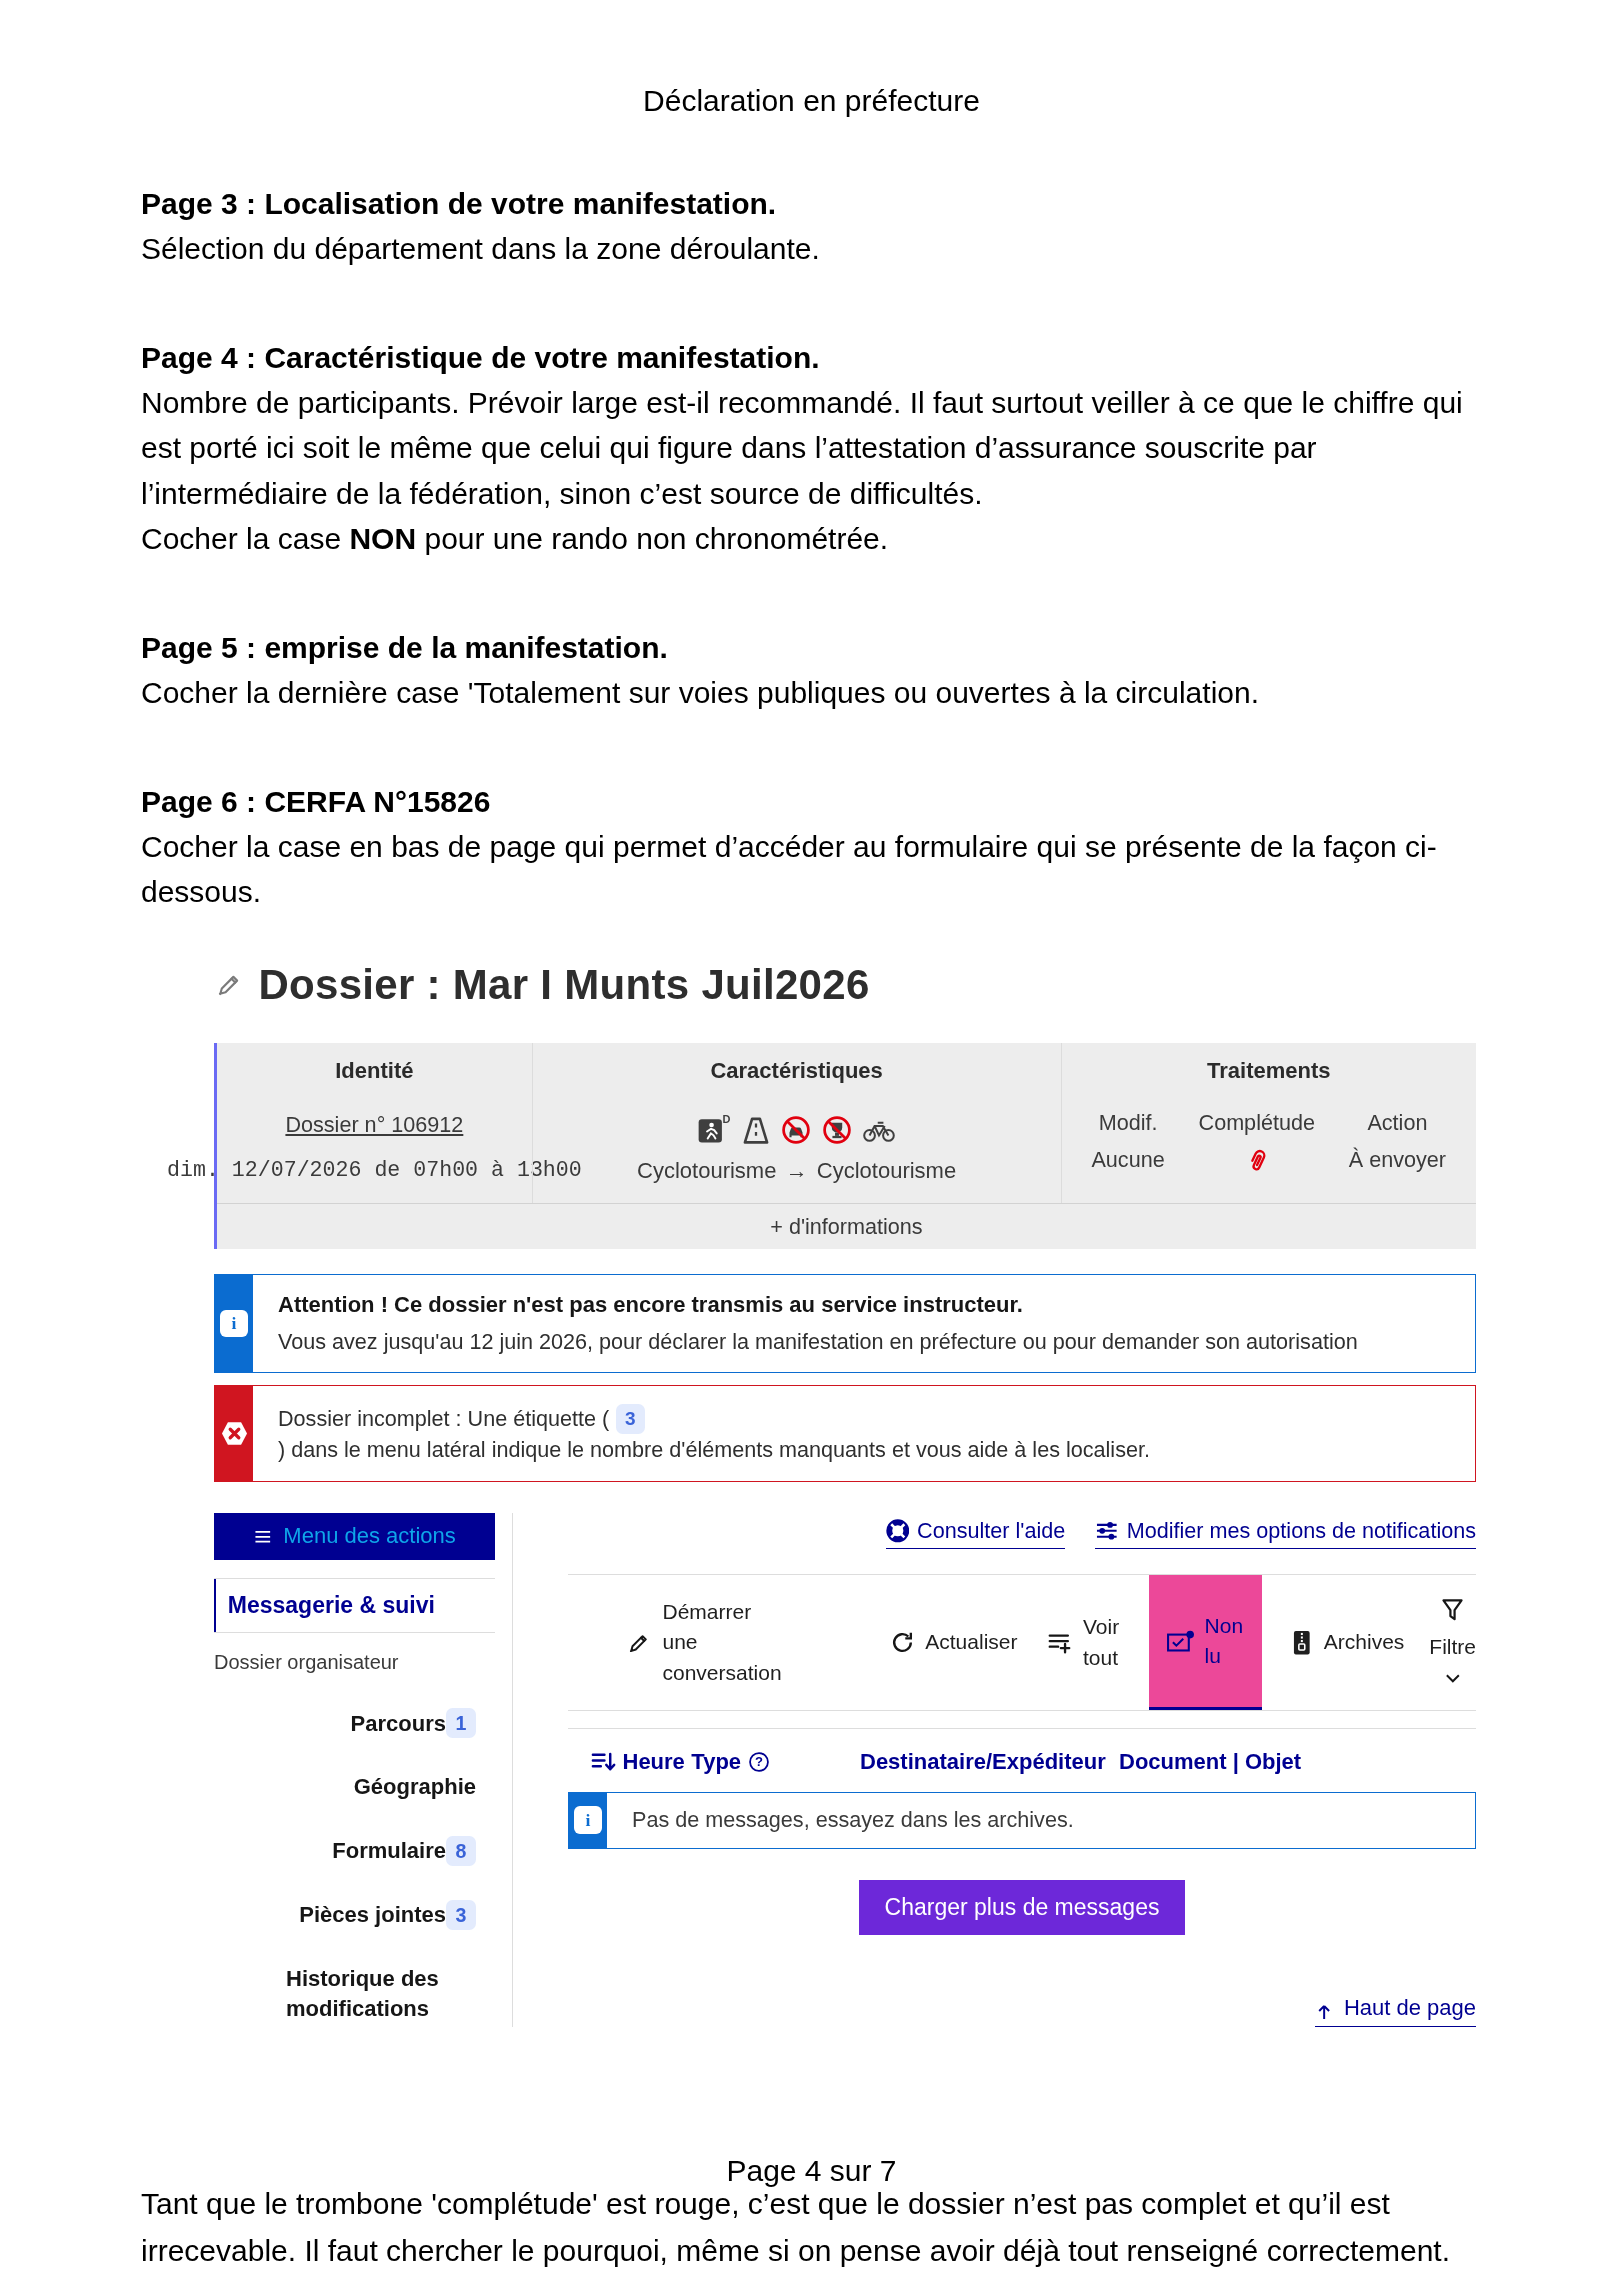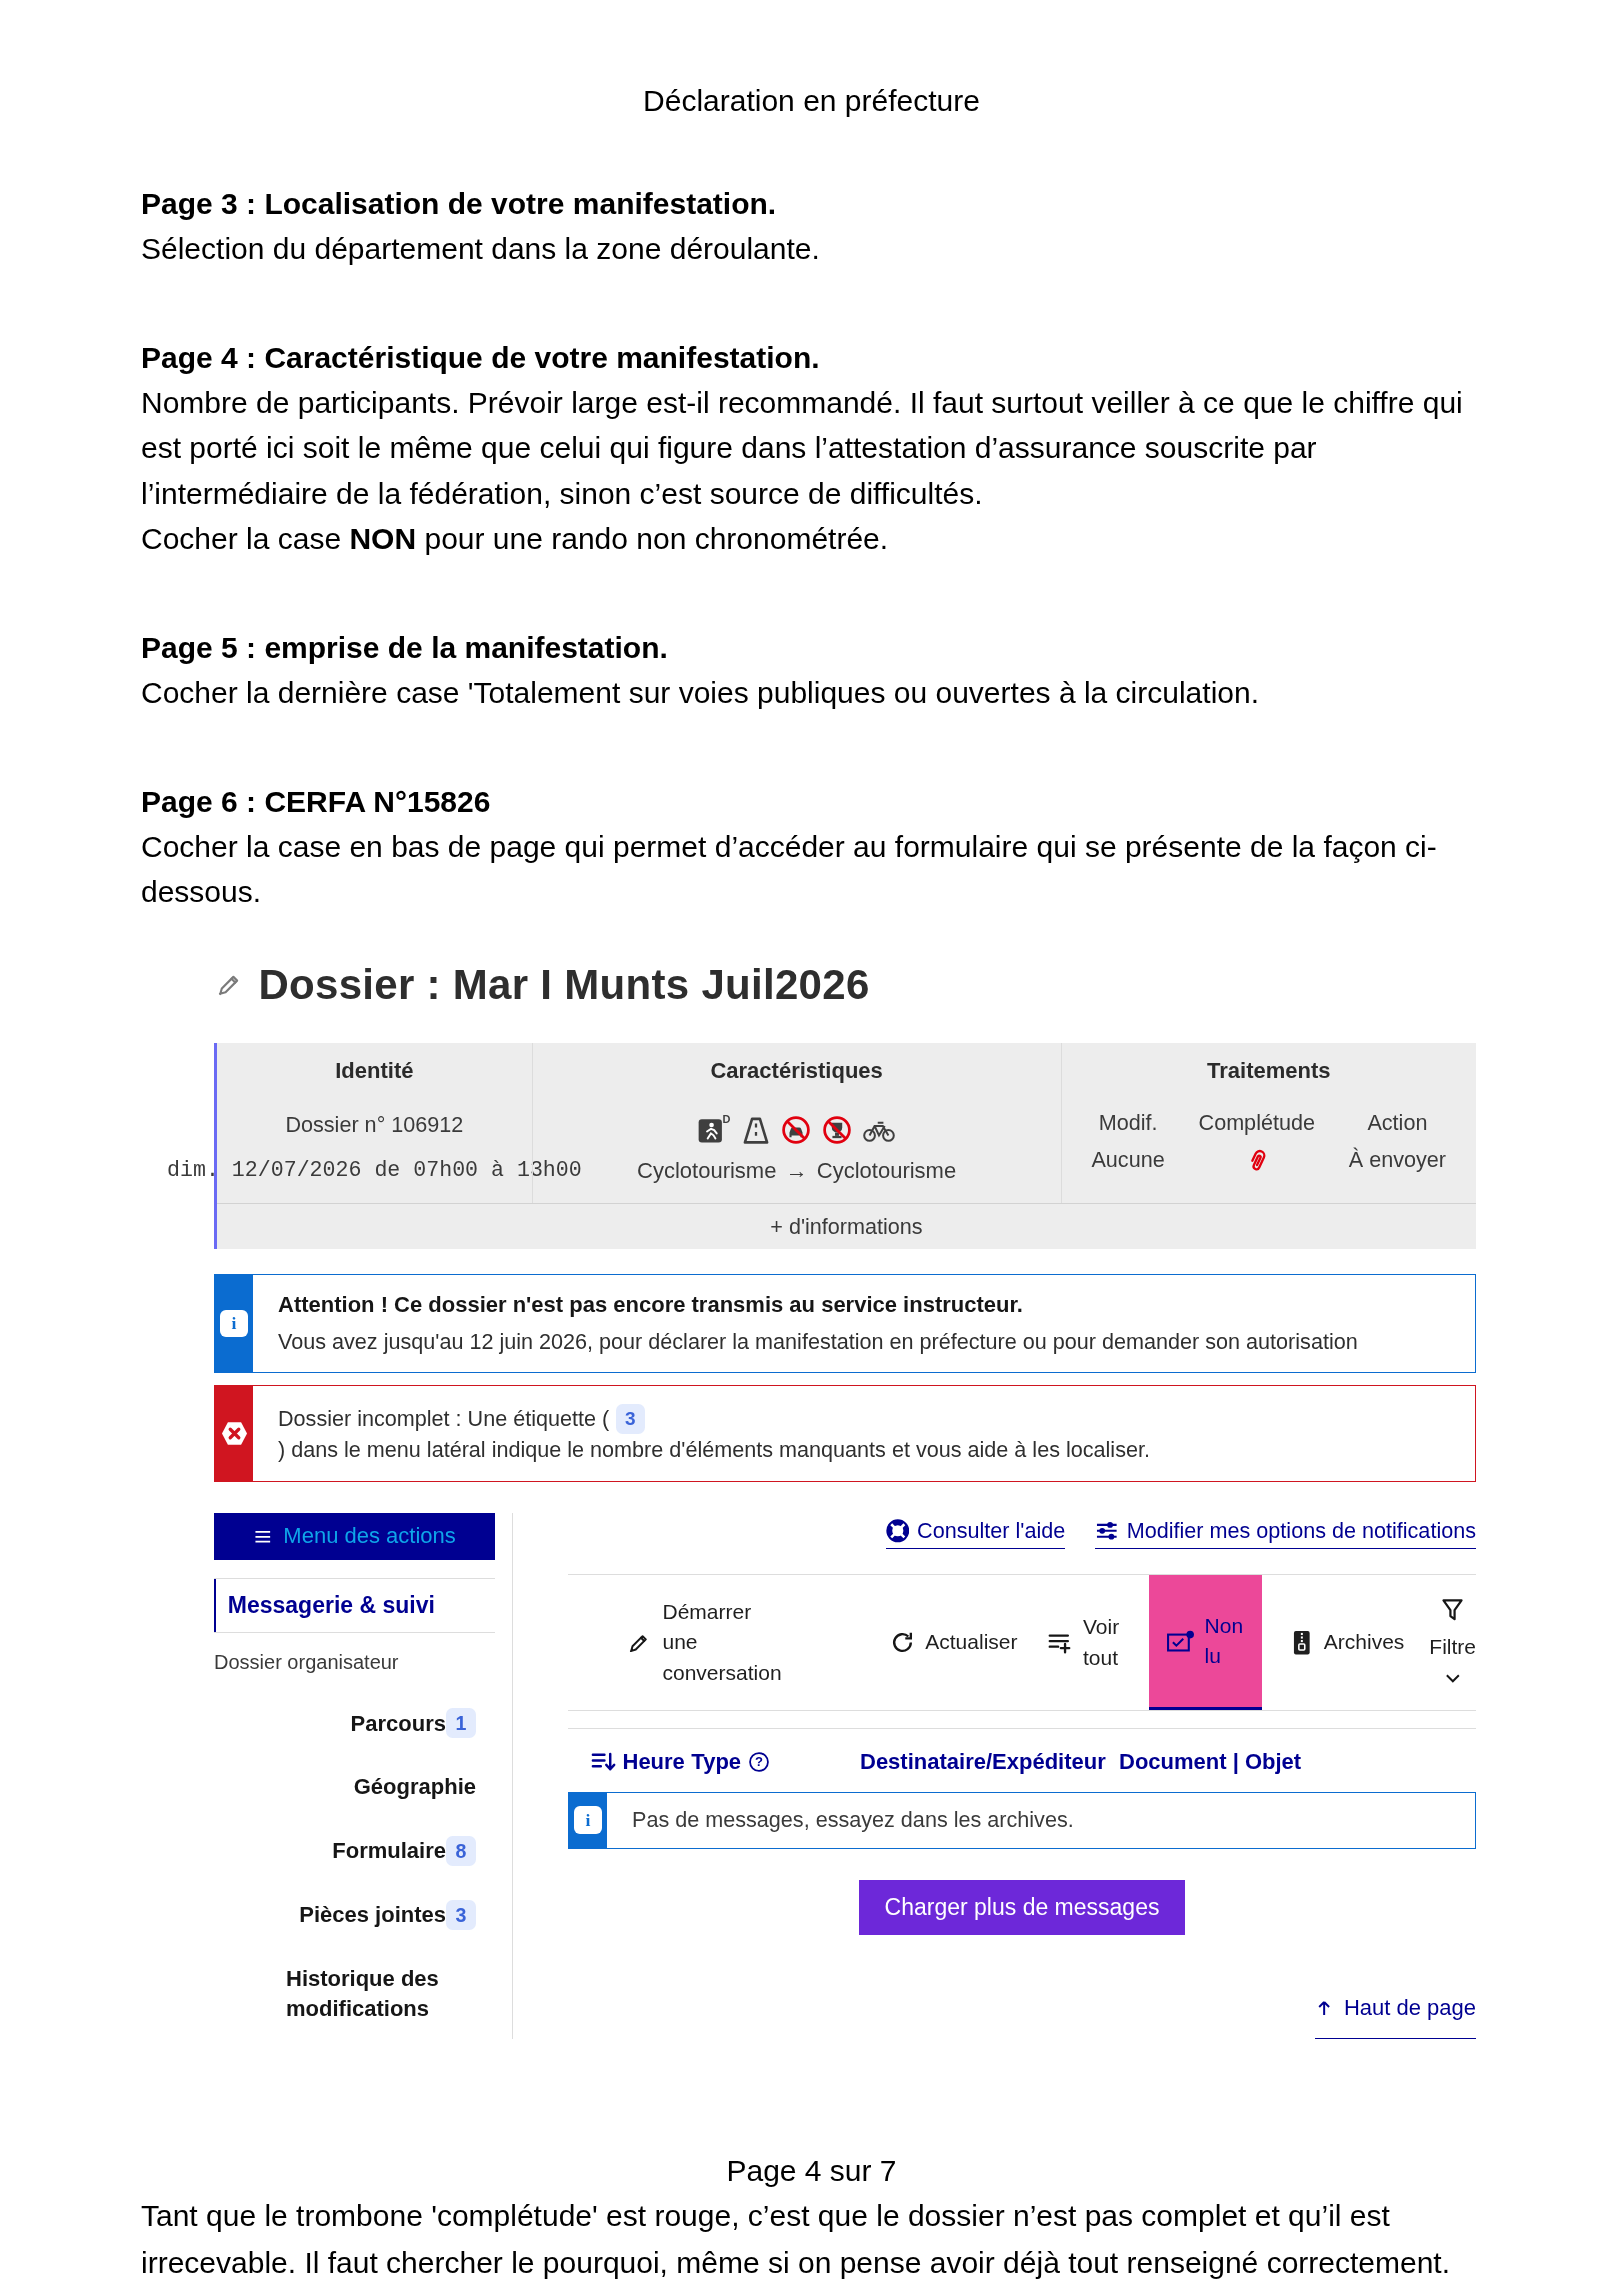--- a/index.html
+++ b/index.html
@@ -20,21 +20,21 @@
 
   .card-wrap{margin-top:34px;border-left:3.9px solid #6a6af4;background:#ededed;}
   .card{display:flex;min-height:160px;}
   .card-col{padding:15.7px 13px;box-sizing:border-box;display:flex;flex-direction:column;align-items:center;}
   .card-col+.card-col{border-left:0.7px solid #dcdcdc;}
   .col-id{width:25%;}
   .col-ch{width:42%;}
   .col-tr{width:33%;}
   .card-label{font-weight:bold;font-size:22px;color:#2b2b2b;}
   .card-txt{font-size:21.6px;color:#3a3a3a;}
-  .col-id .num{margin-top:27.5px;}
+  .col-id .num{margin-top:27.5px;text-decoration:underline;}
   .col-id .date{margin-top:auto;margin-bottom:5px;white-space:nowrap;font-family:Liberation Mono, monospace;}
   .icon-row{display:flex;align-items:center;gap:10.5px;margin-top:30px;}
   .disc-row{margin-top:auto;margin-bottom:2.6px;display:flex;align-items:center;gap:9.2px;font-size:22px;color:#3a3a3a;}
   .tr-grid{display:flex;width:100%;justify-content:space-around;margin-top:26px;}
   .tr-cell{display:flex;flex-direction:column;align-items:center;gap:10.5px;font-size:21.6px;color:#3a3a3a;}
   .card-strip{border-top:0.7px solid #d2d2d2;text-align:center;font-size:21.6px;color:#3a3a3a;padding:9.8px 0;}
 
   .alert{display:flex;background:#fff;margin-top:25px;align-items:stretch;}
   .alert.info{border:1.3px solid #0b6cd0;}
   .alert.error{border:1.3px solid #d01520;margin-top:11.8px;}
@@ -85,22 +85,22 @@
   .tbl-head{display:flex;align-items:center;padding:19.6px 0 17px 22px;}
   .th{color:#000091;font-weight:bold;font-size:22px;}
   .th-g1{display:flex;align-items:center;gap:6.5px;width:270px;}
   .th-g2{width:259px;}
   .empty-alert{display:flex;border:1.3px solid #0b6cd0;}
   .empty-alert .alert-band{background:#0b6cd0;}
   .empty-alert .alert-body{display:flex;align-items:center;font-size:21.6px;color:#3a3a3a;padding:14.4px 25px;}
   .load-row{display:flex;justify-content:center;margin-top:31px;}
   .load-btn{background:#6d28d9;color:#fff;border:none;font-family:inherit;font-size:23px;padding:14.4px 26px;cursor:pointer;}
   .top-row{display:flex;justify-content:flex-end;margin-top:60px;}
-  .top-link{display:flex;align-items:center;gap:10.5px;color:#000091;font-size:22px;border-bottom:1.3px solid #000091;
-        padding-bottom:17px;cursor:pointer;text-decoration:none;}
+  .top-link{display:flex;align-items:flex-end;gap:10.5px;color:#000091;font-size:22px;border-bottom:1.3px solid #000091;
+        padding-bottom:5px;cursor:pointer;text-decoration:none;}
 
   .closing-wrap{padding:0 141px;margin-top:154px;}
   .footer{position:absolute;top:2154px;left:0;width:100%;text-align:center;font-size:30px;}
 
   .char-icon{position:relative;display:inline-flex;}
   svg{display:block;}
 </style>
 </head>
 <body>
 

